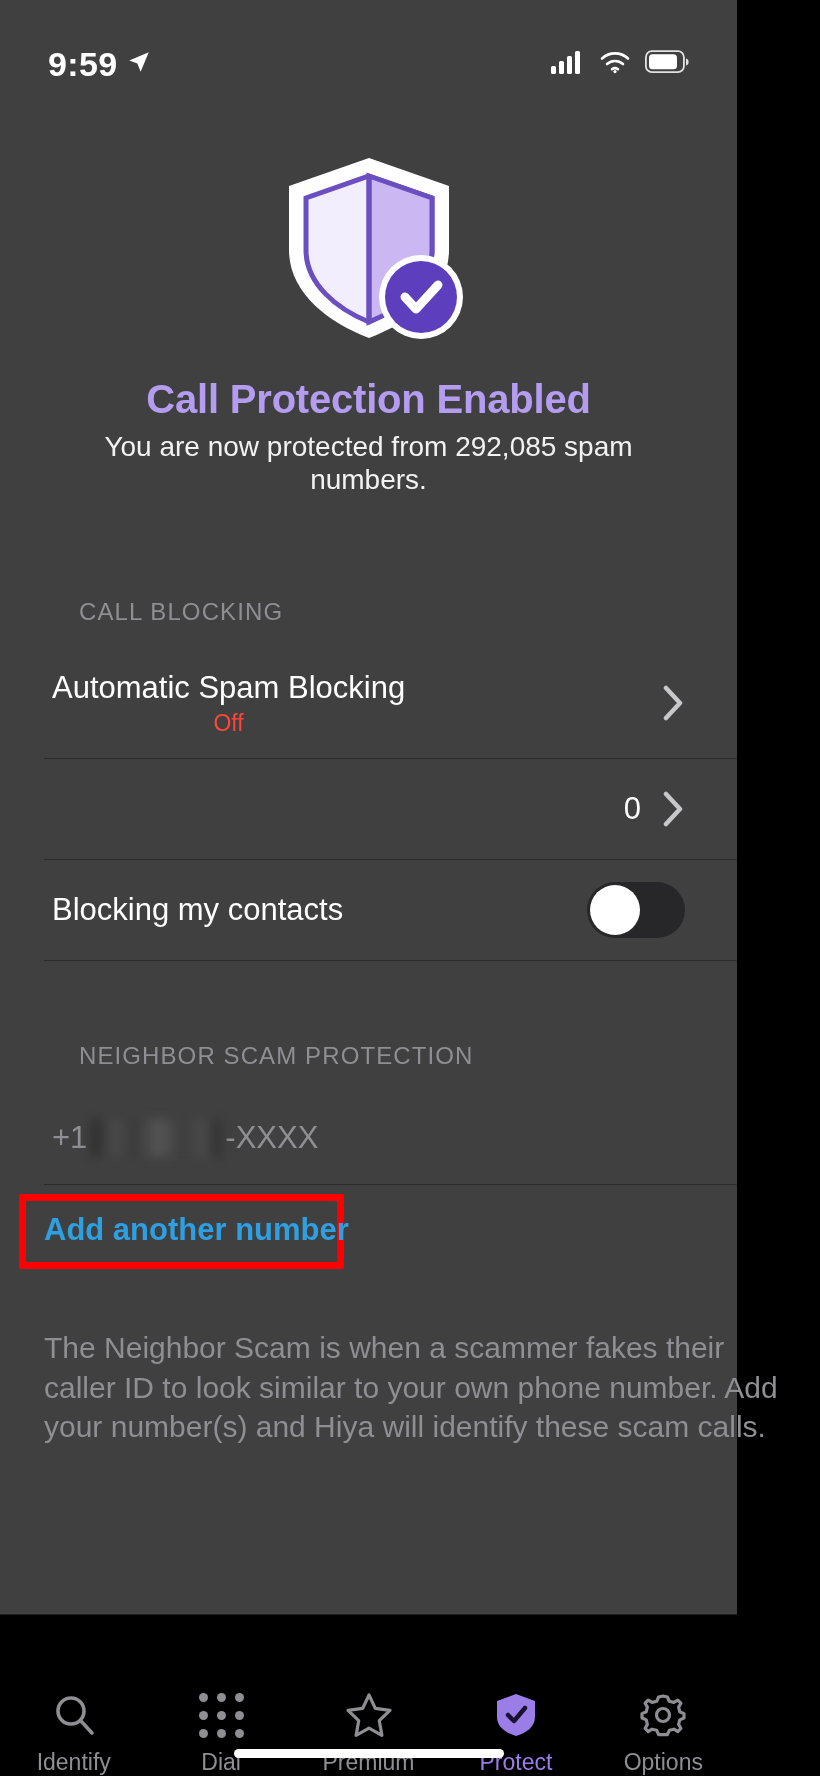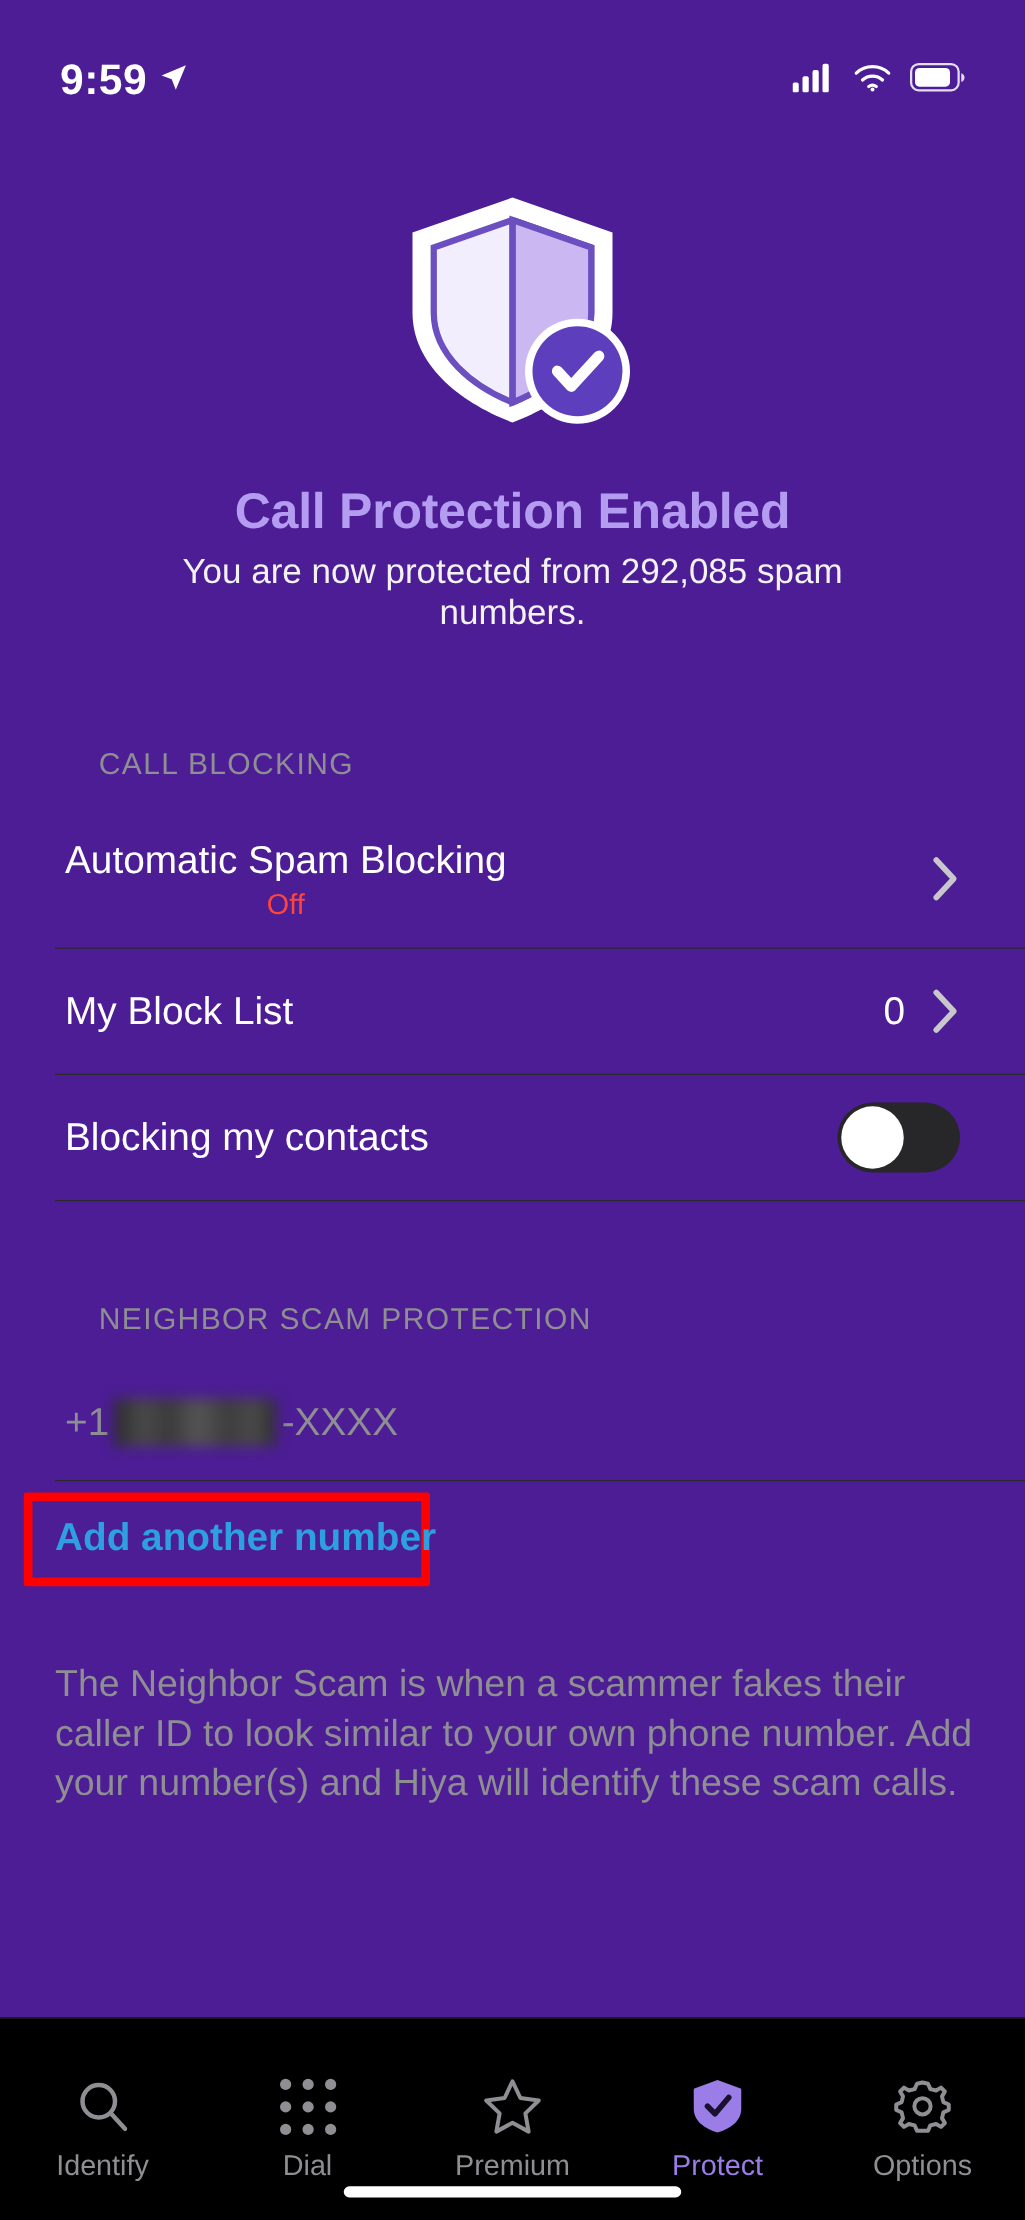--- a/index.html
+++ b/index.html
@@ -4,22 +4,22 @@
 <style>
   * { margin:0; padding:0; box-sizing:border-box; }
   html, body {
     width:820px; height:1776px;
     background:#000;
     font-family:"Liberation Sans", sans-serif;
     overflow:hidden;
   }
   .phone {
     position:relative;
-    width:820px; height:1776px;
-    background:#4c1d95;
+    width:737px; height:1776px;
+    background:#404040;
     color:#fff;
   }
 
   
   .statusbar {
     position:absolute; top:0; left:0; right:0; height:100px;
     display:flex; align-items:center; justify-content:space-between;
     padding:28px 48px 0 48px;
   }
   .status-left { display:flex; align-items:center; gap:8px; }
@@ -29,21 +29,21 @@
   .loc-arrow { display:block; }
   .status-right { display:flex; align-items:center; gap:14px; }
 
   
   .hero {
     position:absolute; top:150px; left:0; right:0;
     display:flex; flex-direction:column; align-items:center;
   }
   .shield-wrap { width:200px; height:195px; position:relative; }
   .hero-title {
-    margin-top:42px;
+    margin-top:32px;
     font-size:40px; font-weight:700; color:#b49df0;
     letter-spacing:-0.2px;
   }
   .hero-sub {
     margin-top:8px;
     width:560px; text-align:center;
     font-size:28px; line-height:1.18; color:#f2f2f2; font-weight:400;
   }
 
   
@@ -117,21 +117,21 @@
 
   .footer-note {
     position:absolute; left:44px; top:1328px; width:734px;
     font-size:30px; line-height:1.32; color:#8e8e93;
   }
 
   
   .tabbar {
     position:absolute; left:0; right:0; bottom:0; height:162px;
     border-top:1px solid #1f1f21;
-    display:flex; align-items:center;
+    display:flex; align-items:flex-end;
     padding-top:16px;
     background:#000;
   }
   .tab {
     flex:1; display:flex; flex-direction:column;
     align-items:center; gap:10px;
   }
   .tab-icon { height:48px; display:flex; align-items:center; justify-content:center; }
   .tab-label { font-size:23px; color:#8e8e93; }
   .tab.active .tab-label { color:#9b7de8; }
@@ -212,21 +212,20 @@
     <div class="row-spacer"></div>
     <span class="chevron">
       <svg width="22" height="36" viewBox="0 0 22 36" fill="none" stroke="#c7c7cc" stroke-width="4.5" stroke-linecap="round" stroke-linejoin="round">
           <path d="M3 3 L17 18 L3 33"></path>
         </svg>
     </span>
   </div>
   <div class="divider" id="div-1"></div>
 
   <div class="row" id="row-block-list">
-    <div class="row-label">My Block List</div>
     <div class="row-spacer"></div>
     <span class="row-value">0</span>
     <span class="chevron">
       <svg width="22" height="36" viewBox="0 0 22 36" fill="none" stroke="#c7c7cc" stroke-width="4.5" stroke-linecap="round" stroke-linejoin="round">
           <path d="M3 3 L17 18 L3 33"></path>
         </svg>
     </span>
   </div>
   <div class="divider" id="div-2"></div>
 

